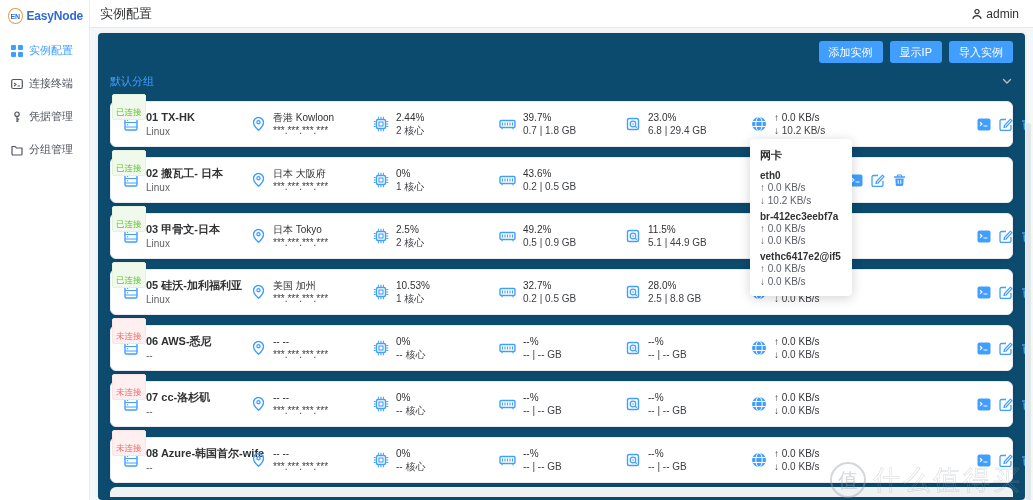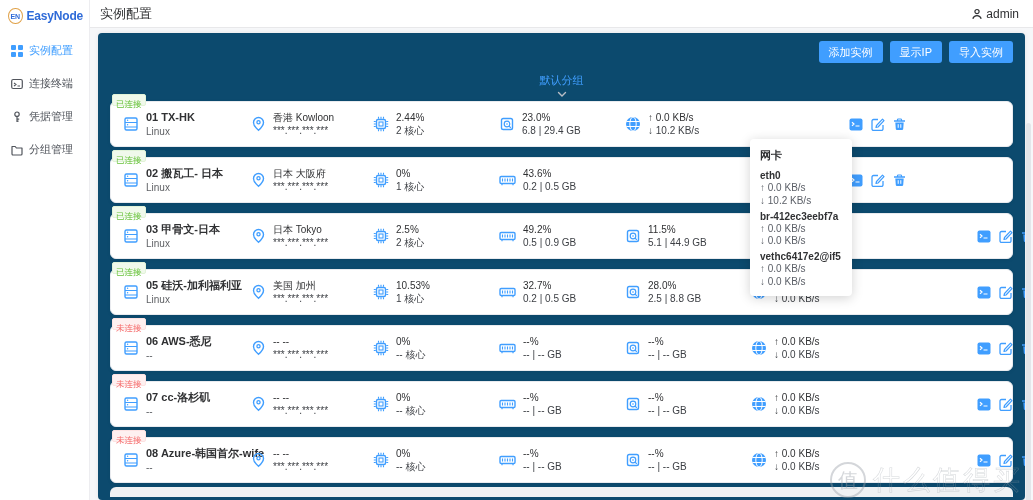--- a/index.html
+++ b/index.html
@@ -25,28 +25,28 @@
   .user { display:flex; align-items:center; gap:3px; font-size:12px; color:#303133; cursor:pointer; }
 
   .content { flex:1; background:#f6f7f9; padding:5px 8px 0 8px; position:relative; }
   .panel { background:#0c4a6e; border-radius:4px; box-shadow:0 0 5px rgba(0,0,0,.07); height:467px;
     padding:8px 12px 0 12px; position:relative; overflow:hidden; }
 
   .toolbar { display:flex; justify-content:flex-end; gap:7px; }
   .btn { background:#409eff; color:#fff; border:none; border-radius:3px; font-size:11px; height:22px;
     padding:0 10px; cursor:pointer; font-family:inherit; }
 
-  .group-header { display:flex; align-items:center; justify-content:space-between; margin-top:10px; height:16px;flex-direction:column; }
+  .group-header { display:flex; align-items:center; justify-content:space-between; margin-top:10px; height:16px; }
   .group-name { color:#409eff; font-size:11px; cursor:pointer; }
   .chevron { color:#b9bdc5; cursor:pointer; display:flex; }
 
   .list { margin-top:5px; }
   .row { position:relative; padding-top:7px; margin-bottom:3px; }
   .badge { position:absolute; top:0; left:2px; z-index:2; font-size:8.5px; line-height:11px; height:12px;
-    padding:4px 3px; border-radius:2px; border:1px solid transparent; }
+    padding:12px 3px; border-radius:2px; border:1px solid transparent; }
   .badge.online { color:#67c23a; background:#f0f9eb; border-color:#e1f3d8; }
   .badge.offline { color:#f56c6c; background:#fef0f0; border-color:#fde2e2; }
 
   .card { height:46px; background:#fff; border:1px solid #e9ebef; border-radius:6px;
     box-shadow:0 1px 4px rgba(0,0,0,.05); display:grid; align-items:center;
     grid-template-columns:128px 122px 126px 126px 126px 128px 1fr; padding-left:12px; cursor:pointer; }
   .cell { display:flex; align-items:center; gap:7px; min-width:0; }
   .cell svg { flex:0 0 auto; }
   .tx { font-size:10px; line-height:1.35; color:#303133; white-space:nowrap; }
   .tx .l1 { }
@@ -176,20 +176,31 @@
         <svg width="16" height="16" viewBox="0 0 16 16" fill="none" stroke="#409eff">
                     <rect x="3.5" y="3.5" width="9" height="9" rx="1.5" stroke-width="1.4"></rect>
                     <rect x="6" y="6" width="4" height="4" stroke-width="1.1"></rect>
                     <g stroke-width="1.1">
                       <path d="M5.5 0.8 v2 M8 0.8 v2 M10.5 0.8 v2 M5.5 13.2 v2 M8 13.2 v2 M10.5 13.2 v2 M0.8 5.5 h2 M0.8 8 h2 M0.8 10.5 h2 M13.2 5.5 h2 M13.2 8 h2 M13.2 10.5 h2"></path>
                     </g>
                   </svg>
         <div class="tx">
                     <div class="l1">2.44%</div>
                     <div class="l2">2 核心</div>
+                  </div>
+      </div>
+      <div class="cell">
+        <svg width="17" height="15" viewBox="0 0 17 15" fill="none" stroke="#409eff">
+                    <rect x="1" y="3.5" width="15" height="7" rx="1.2" stroke-width="1.4"></rect>
+                    <path d="M3.5 5.5 v3 M6 5.5 v3 M8.5 5.5 v3 M11 5.5 v3 M13.5 5.5 v3" stroke-width="1.1"></path>
+                    <path d="M3 10.5 v1.8 M14 10.5 v1.8" stroke-width="1.2"></path>
+                  </svg>
+        <div class="tx">
+                    <div class="l1">39.7%</div>
+                    <div class="l2">0.7 | 1.8 GB</div>
                   </div>
       </div>
       <div class="cell">
         <svg width="16" height="16" viewBox="0 0 16 16" fill="none" stroke="#409eff">
                     <rect x="2.5" y="2.5" width="11" height="11" rx="1.8" stroke-width="1.4"></rect>
                     <circle cx="8" cy="8" r="2.8" stroke-width="1.2"></circle>
                     <circle cx="8" cy="8" r="0.8" fill="#409eff" stroke="none"></circle>
                     <path d="M10 10 l1.8 1.8" stroke-width="1.1"></path>
                   </svg>
         <div class="tx">

